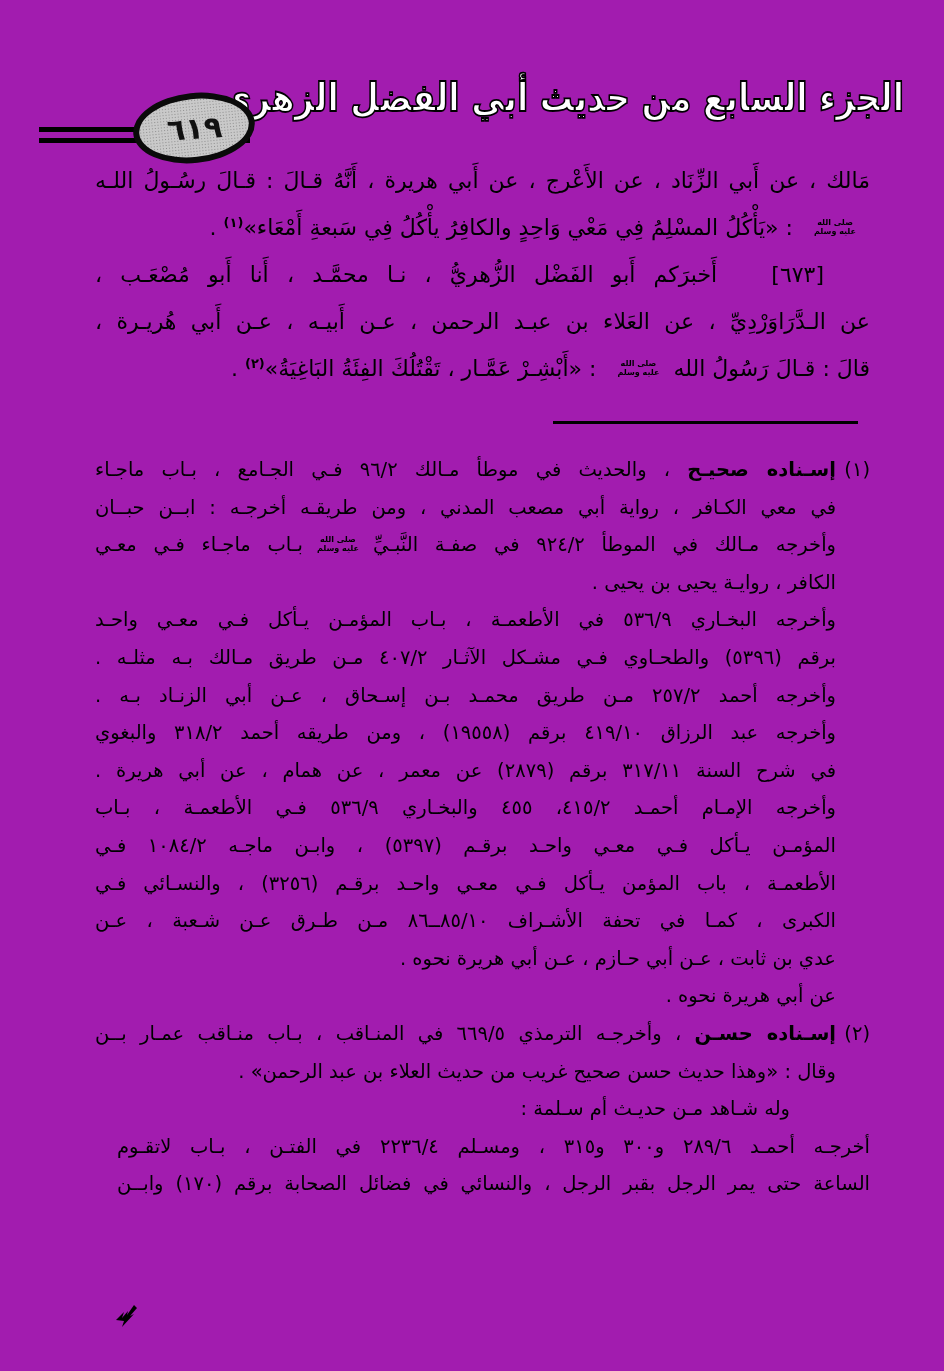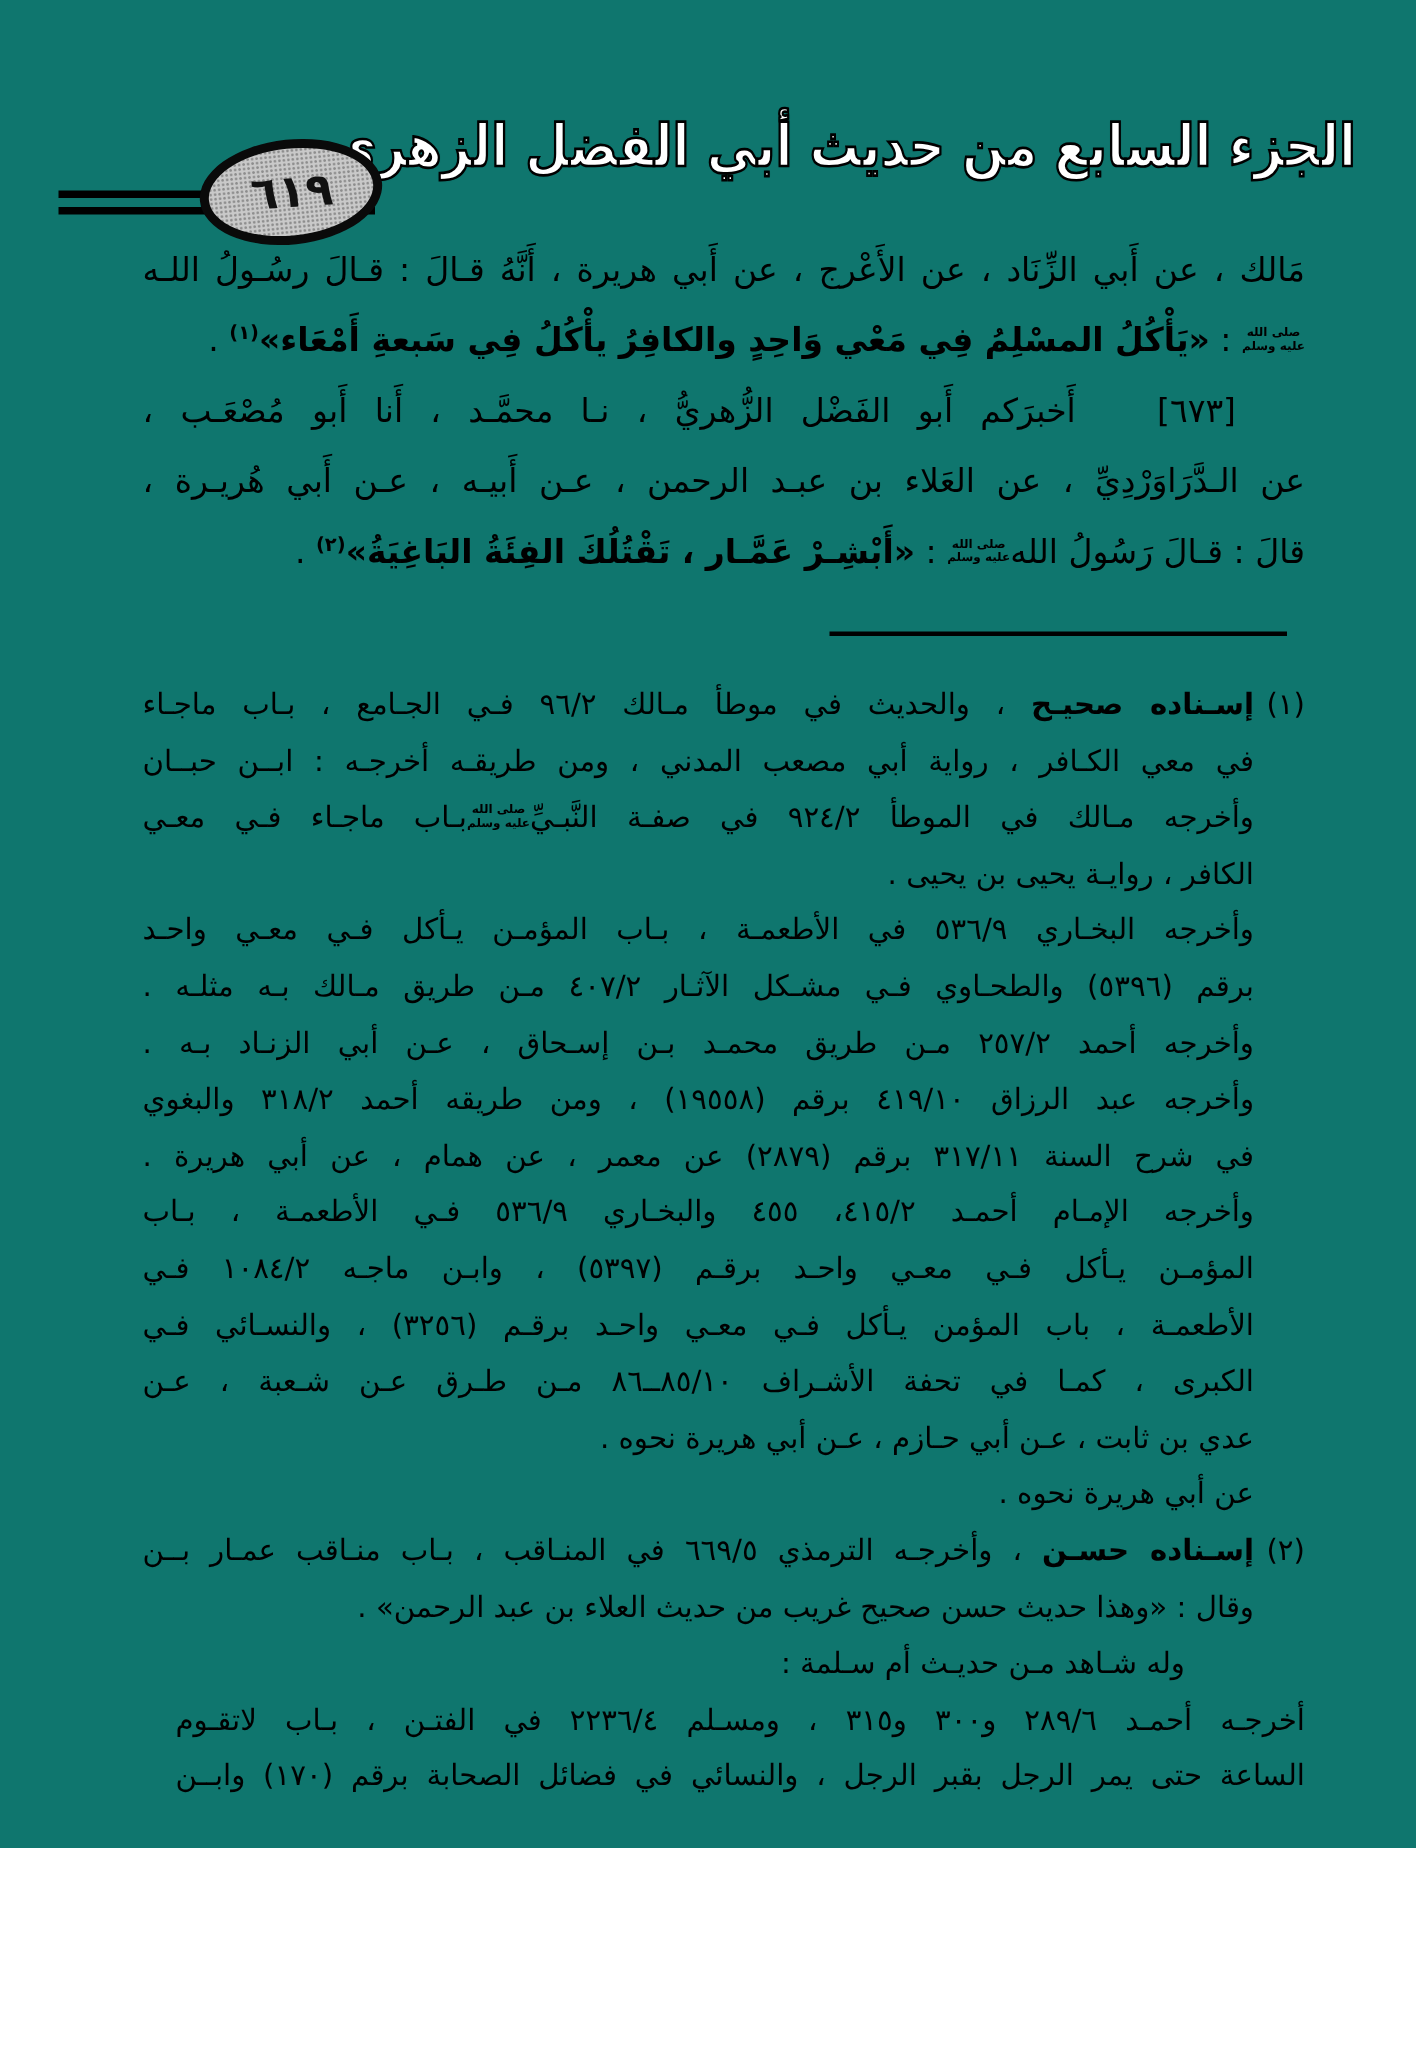--- a/index.html
+++ b/index.html
@@ -1,17 +1,17 @@
 <!DOCTYPE html>
 <html lang="ar" dir="rtl"><head>
 <meta charset="utf-8">
 <style>
   * { margin:0; padding:0; box-sizing:border-box; }
   body { width:944px; font-family:"DejaVu Sans", sans-serif; background:#fff; color:#000; }
-  .page { position:relative; width:944px; height:1232px; background:#0f766e; overflow:hidden; direction:rtl; }
+  .page { position:relative; width:944px; height:1371px; background:#a21caf; overflow:hidden; direction:rtl; }
 
   
   .header-title {
     position:absolute; top:74px; right:40px;
     font-size:33px; font-weight:bold; white-space:nowrap;
     color:#fff; -webkit-text-stroke:1.5px #000; text-shadow:0 0 1px #000;
     letter-spacing:1px; transform:scaleY(1.18); transform-origin:top right;
   }
   .header-rule {
     position:absolute; top:127px; left:39px; right:694px;
@@ -29,29 +29,29 @@
   .page-oval .num { font-size:30px; font-weight:bold; color:#111; transform:rotate(2deg); }
 
   
   .ln { position:relative; direction:rtl; text-align:justify; overflow:hidden; }
   .stretch { text-align-last:justify; }
   .nostretch { text-align-last:right; }
 
   
   .main-text { position:absolute; top:157px; right:74px; left:95px; font-size:22px; }
   .main-text .ln { height:47px; line-height:47px; }
-  .matn { font-weight:bold;margin-top:44px; }
+  .matn { font-weight:normal;margin-top:44px; }
   .fnref { font-size:13px; position:relative; top:-8px; font-weight:bold; }
   .hadith-no { letter-spacing:0.5px;margin-left:36px; }
   .indent1 { padding-right:46px; }
 
   
   .saw {
     display:inline-flex; flex-direction:column; align-items:center; justify-content:flex-end;
-    vertical-align:middle; margin:0 0; position:relative; top:-2px;
+    vertical-align:middle; margin:0 14px; position:relative; top:-2px;
   }
   .saw span { display:block; font-size:8px; line-height:9px; font-weight:bold; white-space:nowrap; }
 
   
   .fn-sep { position:absolute; top:421px; right:86px; width:305px; border-top:3.5px solid #000; }
   .footnotes { position:absolute; top:451px; right:74px; left:95px; font-size:19.5px; }
   .footnotes .ln { height:37.6px; line-height:37.6px; padding-right:34px; }
   .footnotes .ln.flush { padding-right:0;margin-left:22px; }
   .footnotes .ln.indent2 { padding-right:80px; }
   .fn-marker { position:absolute; right:0; top:0; }

